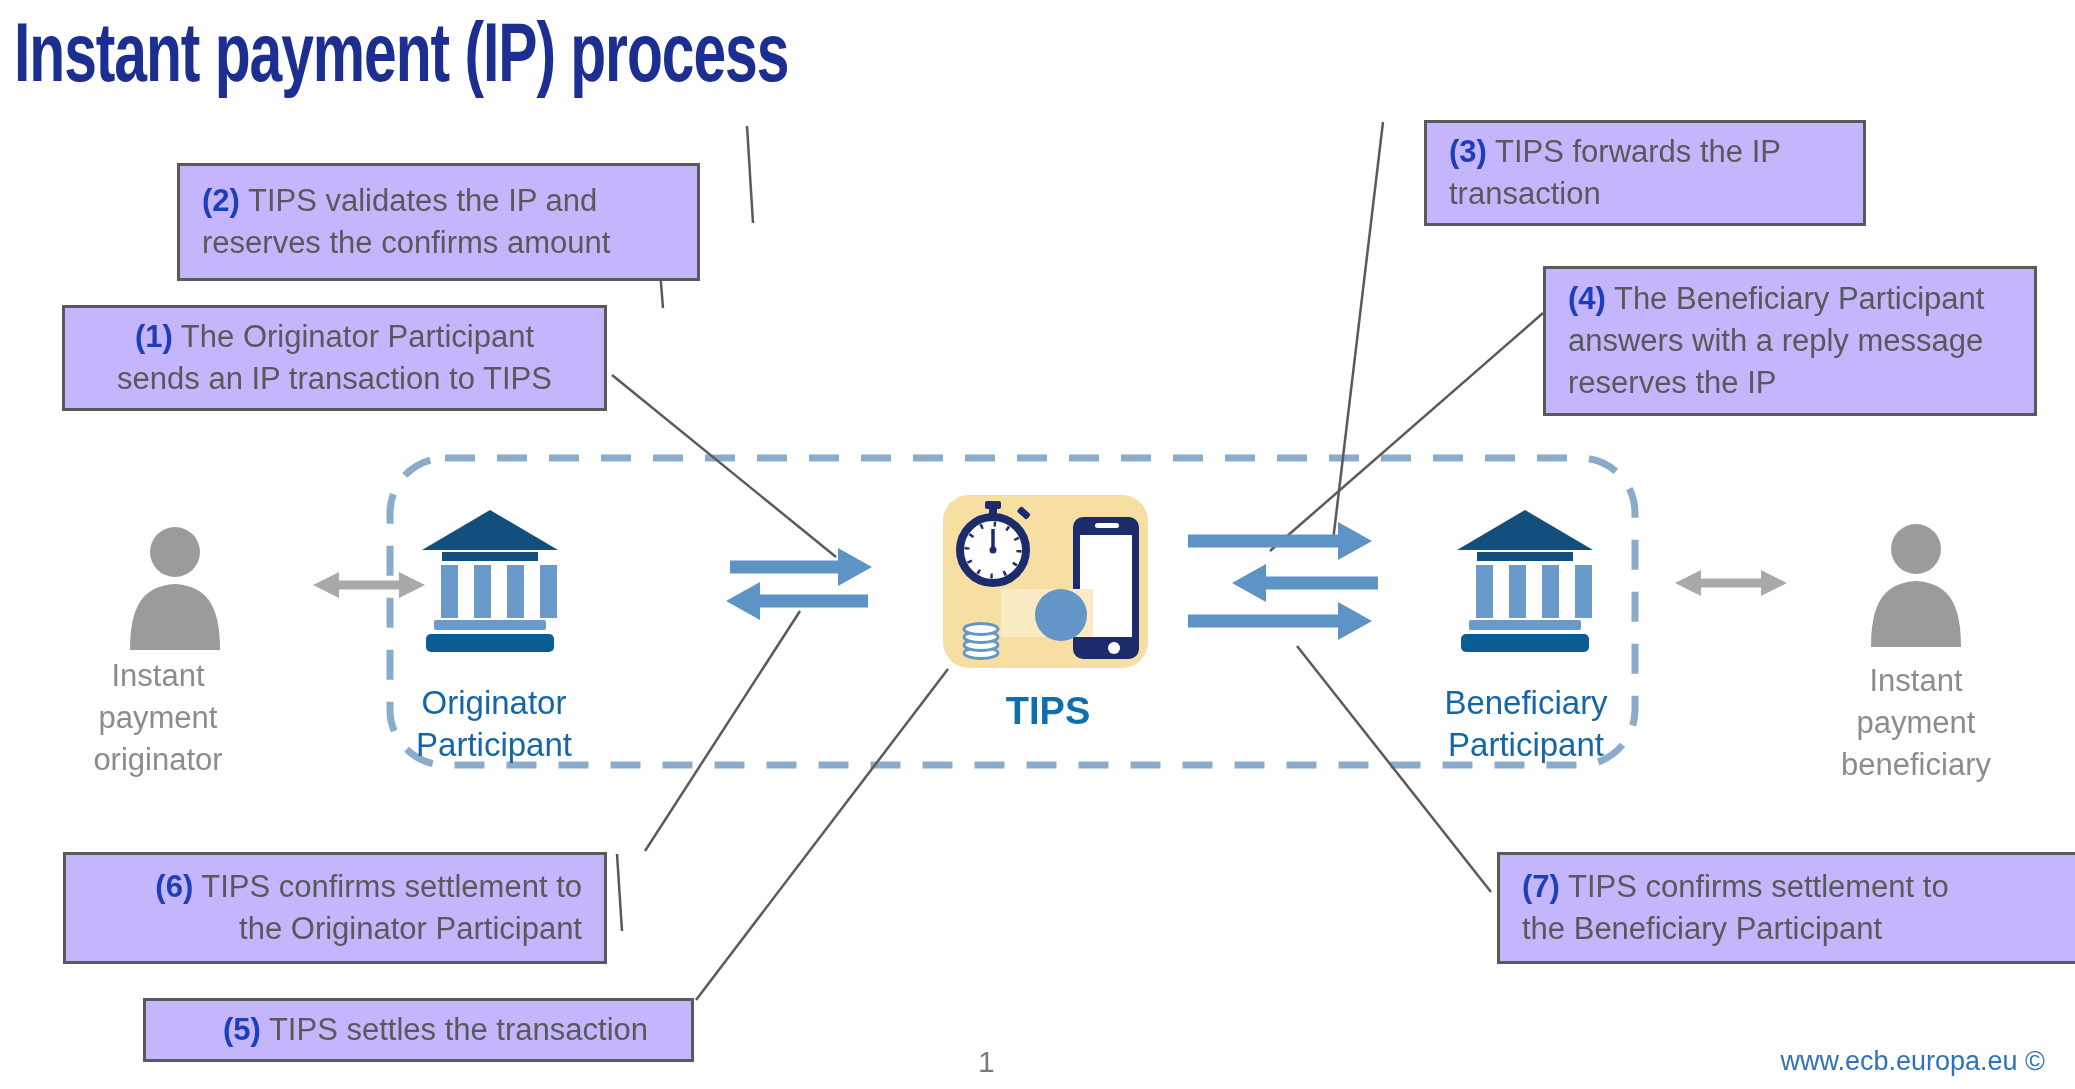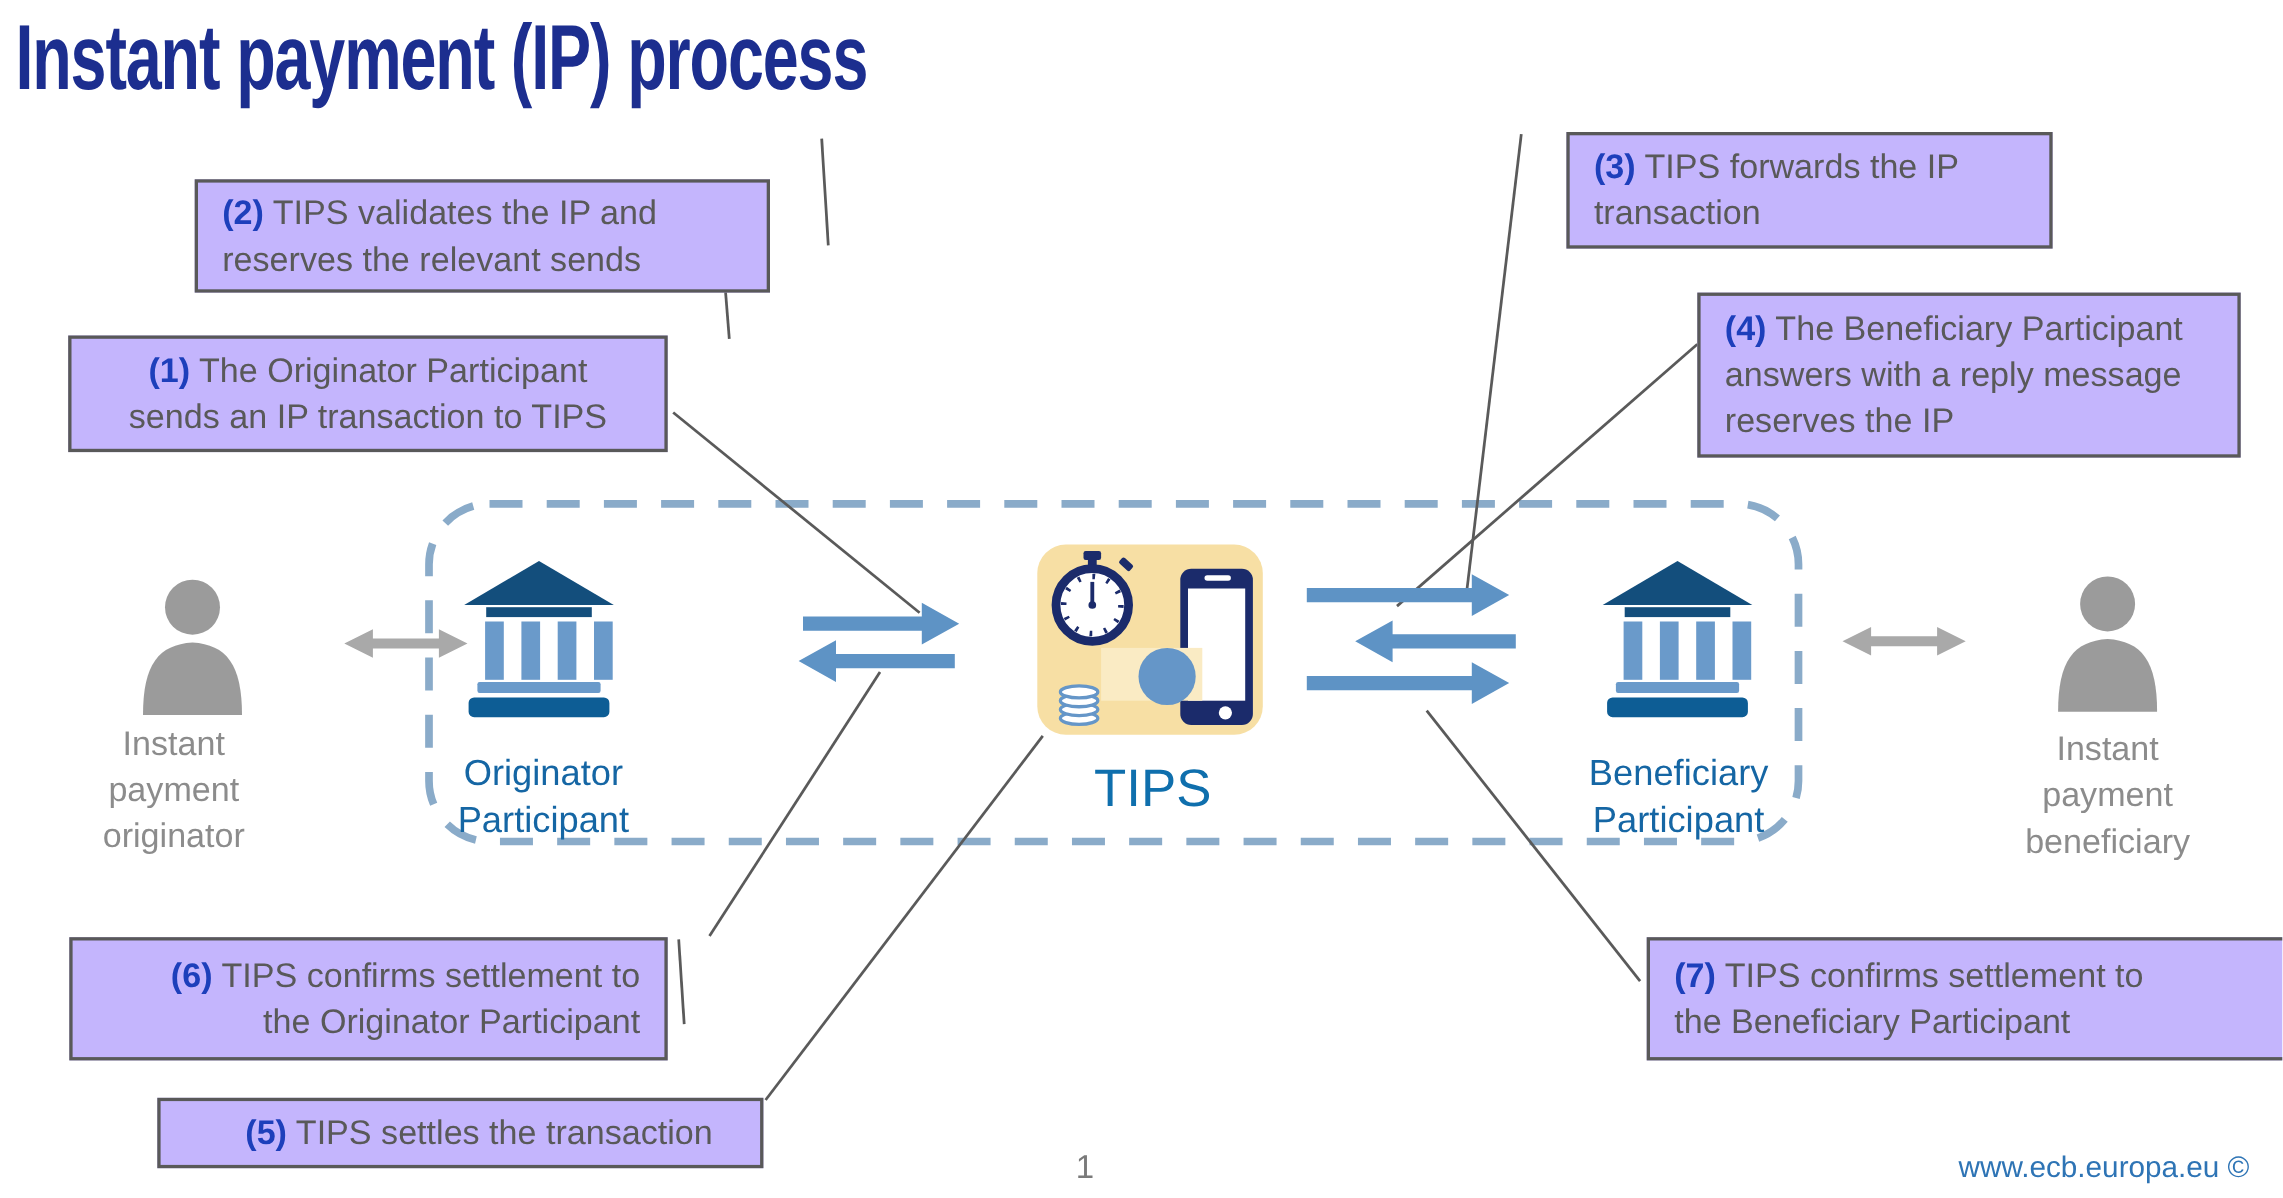--- a/index.html
+++ b/index.html
@@ -12,21 +12,21 @@
   .callout{position:absolute;box-sizing:border-box;border:3px solid var(--box_border_gray);
            background:#c4b5fd;color:var(--box_text_gray);font-size:31px;line-height:42px;
            display:flex;flex-direction:column;justify-content:center;padding:0 22px;}
   .callout .cl{white-space:nowrap;}
   .callout.center{text-align:center;}
   .callout.left{text-align:left;}
   .callout.right{text-align:right;}
   .callout .num{font-weight:bold;color:var(--number_blue);}
   .dlabel{position:absolute;transform:translateX(-50%);text-align:center;white-space:nowrap;}
   .participant{font-size:33px;line-height:42px;color:var(--participant_blue);}
-  .tipslabel{font-size:48px;font-weight:normal;color:var(--tips_label_blue);}
+  .tipslabel{font-size:38px;font-weight:bold;color:var(--tips_label_blue);}
   .personlabel{font-size:31px;line-height:42px;color:var(--person_label_gray);text-align:center;}
   .pagenum{position:absolute;left:978px;top:1045px;font-size:30px;color:var(--footer_page_gray);}
   .weblink{position:absolute;right:30px;top:1046px;font-size:27px;color:var(--footer_link_blue);}
 </style>
 </head>
 <body>
 
 <div id="stage">
 
   <h1 class="title">Instant payment (IP) process</h1>
@@ -128,23 +128,23 @@
         <circle cx="50" cy="55" r="3.5" style="fill:var(--navy)"></circle>
       </g>
     </g>
   </svg>
 
   <div class="callout center" style="left:62px;top:305px;width:545px;height:106px">
     <div class="cl"><b class="num">(1)</b><span> The Originator Participant</span></div>
     <div class="cl">sends an IP transaction to TIPS</div>
   </div>
 
-  <div class="callout left" style="left:177px;top:163px;width:523px;height:103px">
+  <div class="callout left" style="left:177px;top:163px;width:523px;height:118px">
     <div class="cl"><b class="num">(2)</b><span> TIPS validates the IP and</span></div>
-    <div class="cl">reserves the relevant sends</div>
+    <div class="cl">reserves the confirms amount</div>
   </div>
 
   <div class="callout left" style="left:1424px;top:120px;width:442px;height:106px">
     <div class="cl"><b class="num">(3)</b><span> TIPS forwards the IP</span></div>
     <div class="cl">transaction</div>
   </div>
 
   <div class="callout left" style="left:1543px;top:266px;width:494px;height:150px">
     <div class="cl"><b class="num">(4)</b><span> The Beneficiary Participant</span></div>
     <div class="cl">answers with a reply message</div>

